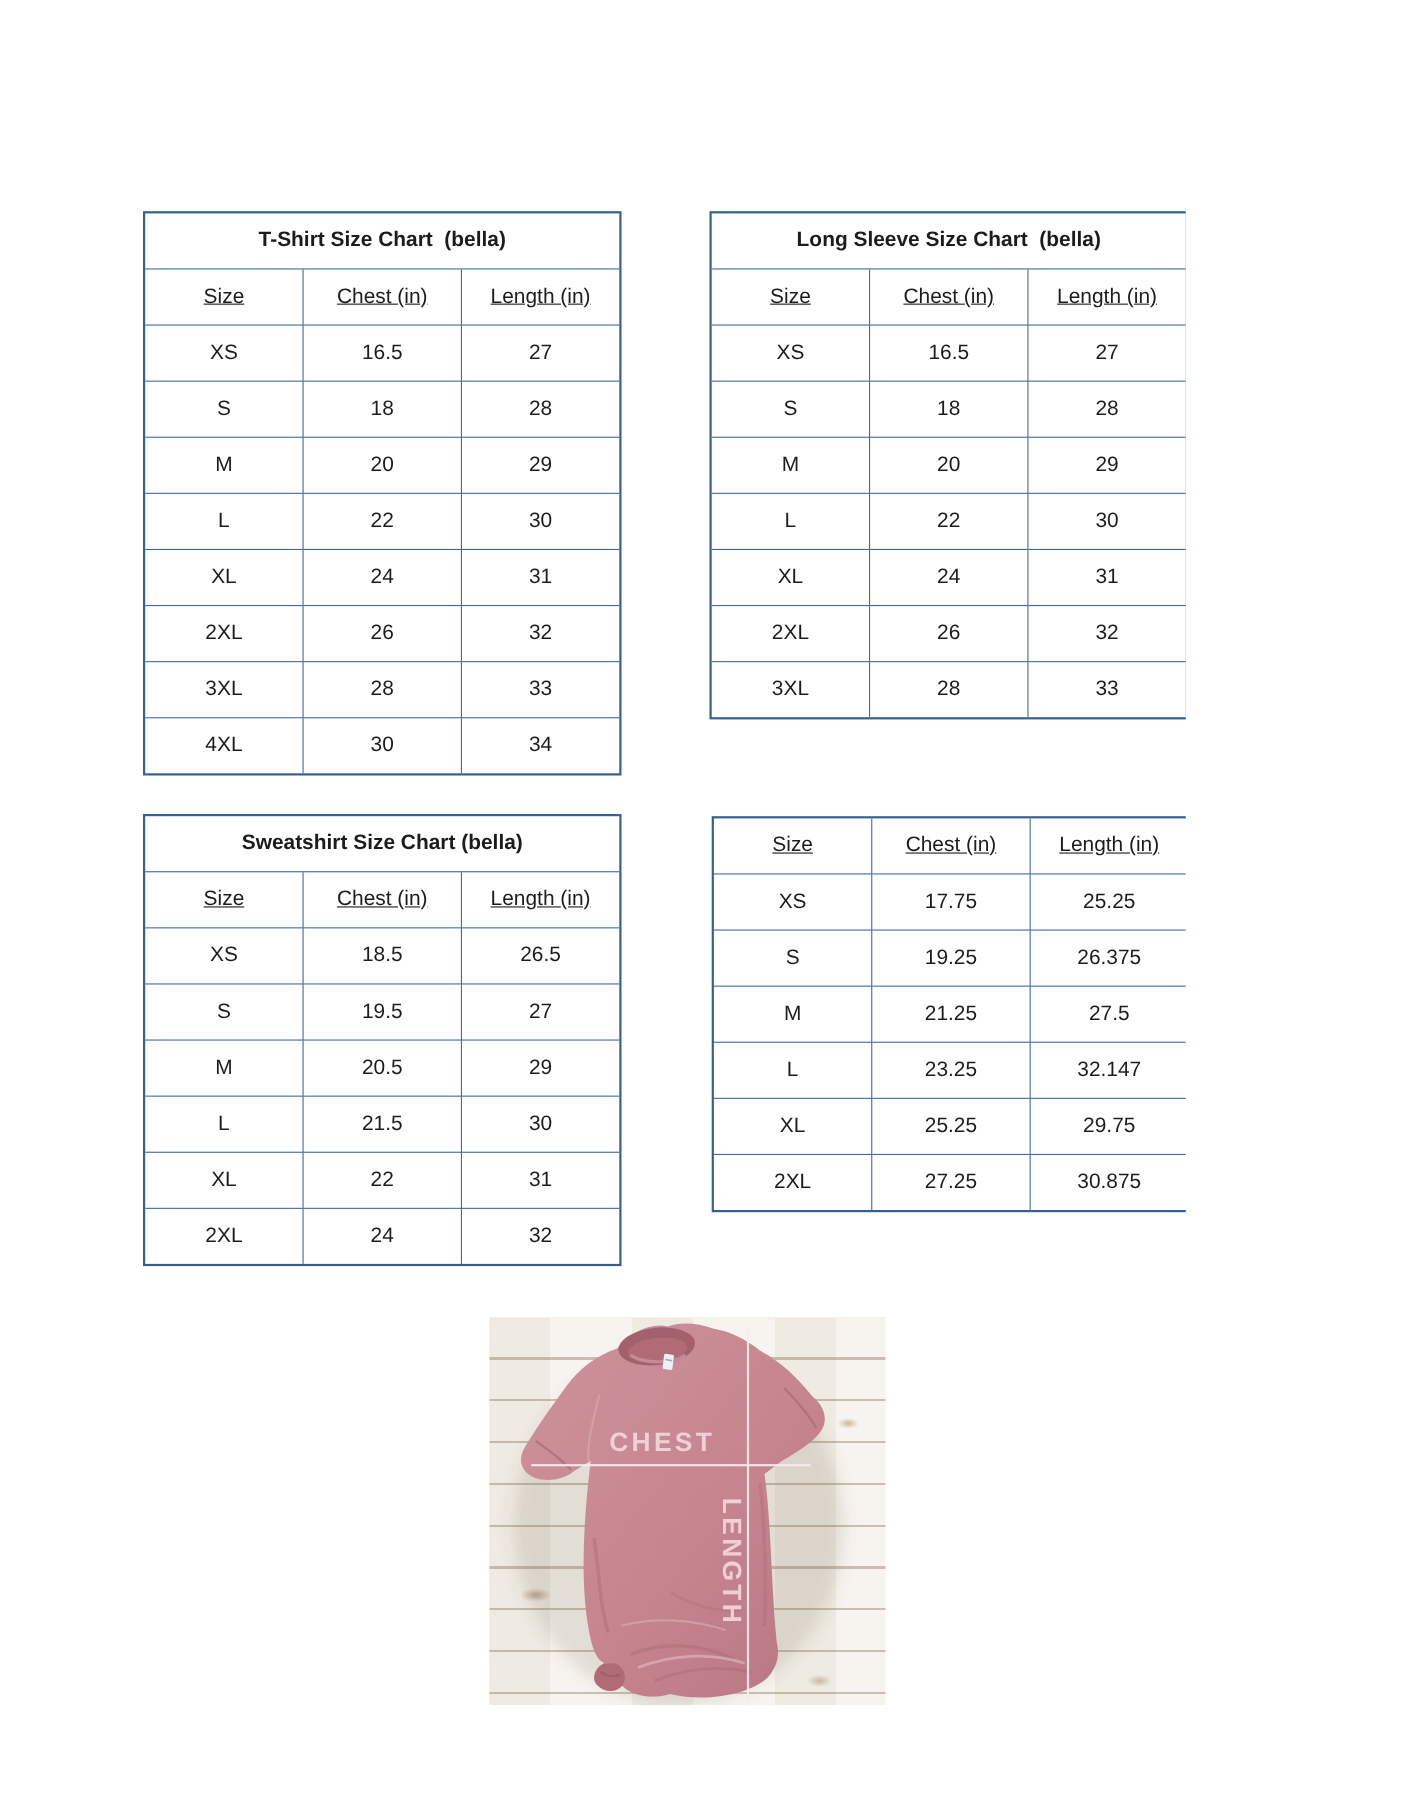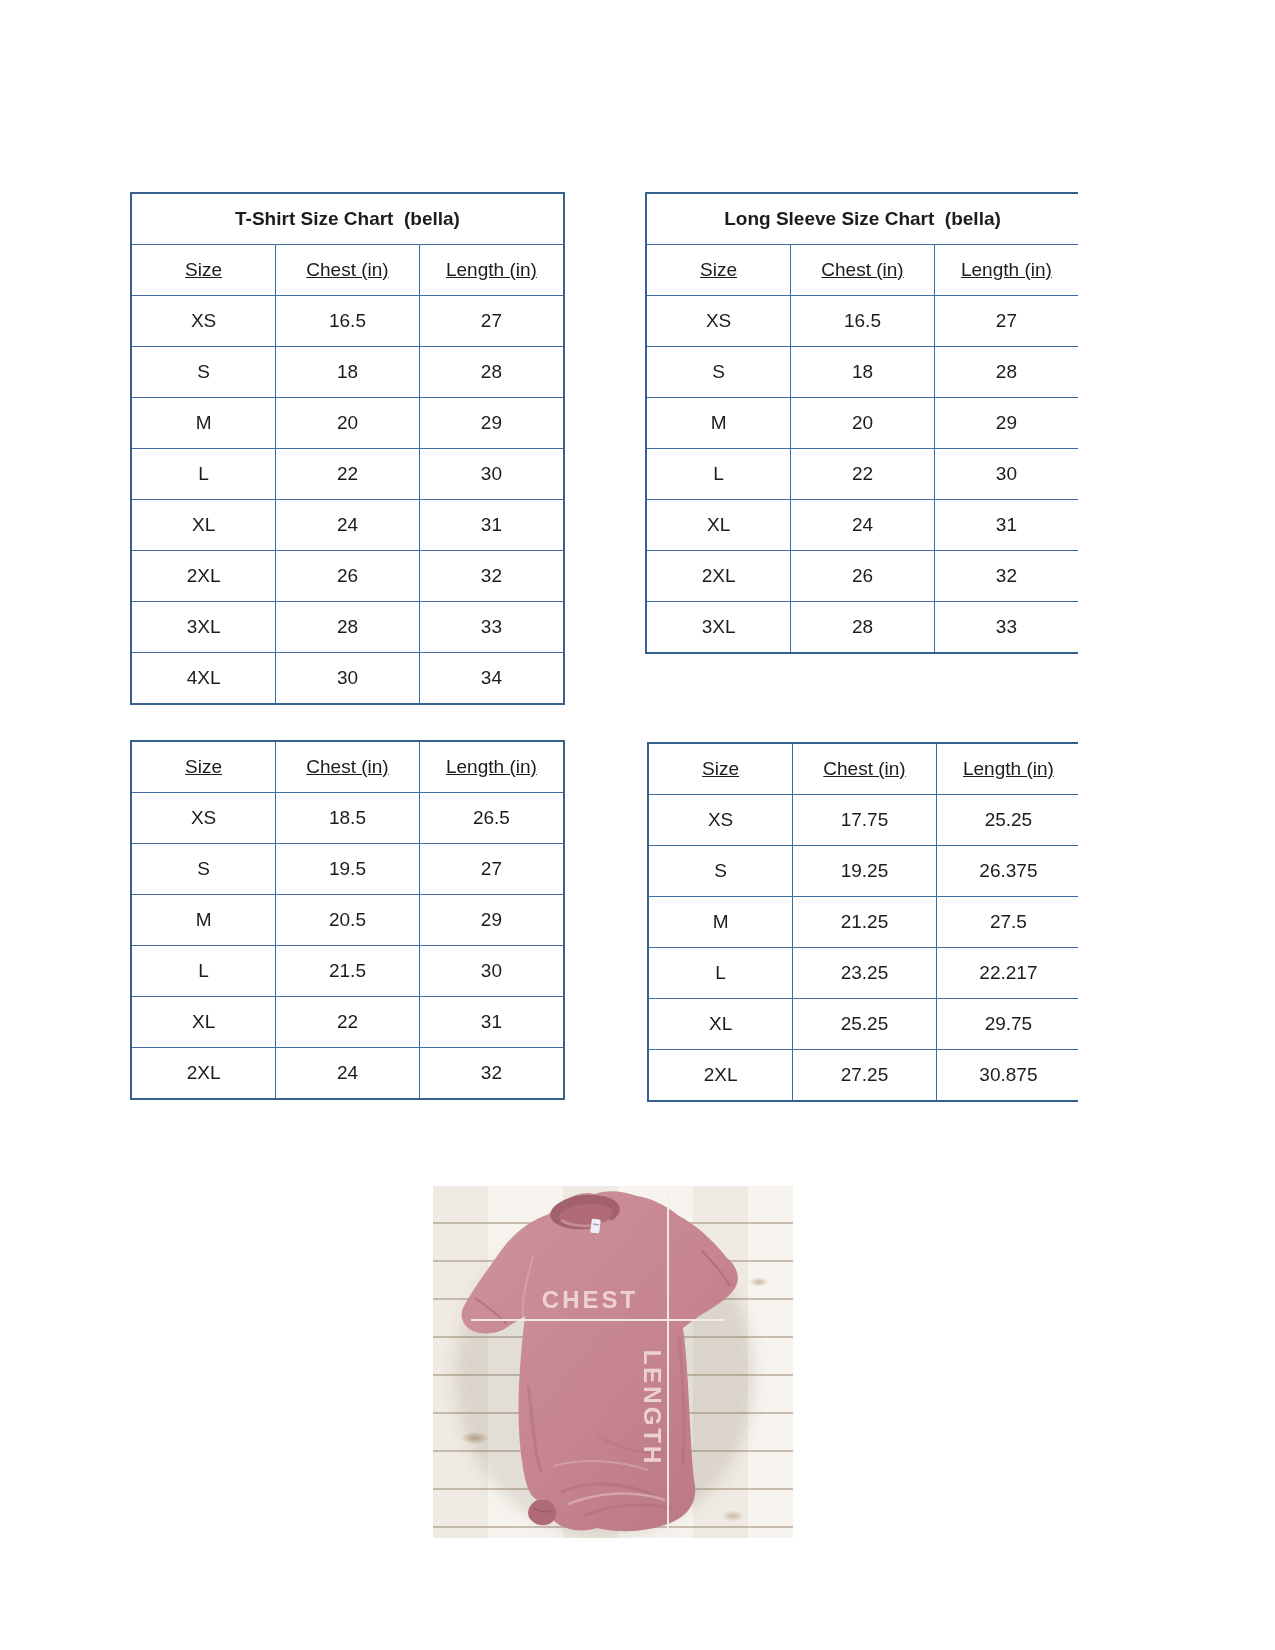--- a/index.html
+++ b/index.html
@@ -33,21 +33,21 @@
     color:var(--text,#1c1c1c);
     padding:0;
   }
   .size-table th:first-child,.size-table td:first-child{border-left:none;}
   .size-table th:last-child,.size-table td:last-child{border-right:none;}
   .size-table thead th{border-top:none;text-decoration:underline;}
   .size-table tbody tr:last-child td{border-bottom:none;}
 
   
   .photo{
-    position:absolute;left:433px;top:1186px;width:360px;height:352px;margin:0;
+    position:absolute;left:433px;top:1186px;width:360px;height:352px;margin:12px;
     overflow:hidden;
     background:
       radial-gradient(ellipse 20px 9px at 42px 252px, rgba(146,110,70,.55), rgba(146,110,70,0) 70%),
       radial-gradient(ellipse 14px 7px at 326px 96px, rgba(146,110,70,.45), rgba(146,110,70,0) 70%),
       radial-gradient(ellipse 16px 8px at 300px 330px, rgba(146,110,70,.4), rgba(146,110,70,0) 70%),
       repeating-linear-gradient(180deg, rgba(125,103,76,0) 0 36px, rgba(125,103,76,.38) 36px 38px),
       repeating-linear-gradient(90deg, rgba(166,146,114,.10) 0 55px, rgba(166,146,114,0) 55px 130px),
       var(--wood-bg,#f7f4ef);
   }
   .photo svg{position:absolute;left:0;top:0;}
@@ -166,20 +166,21 @@
           <tr>
             <td>3XL</td>
             <td>28</td>
             <td>33</td>
           </tr>
         </tbody>
       </table>
   </section>
 
   <section class="size-table pos-sweatshirt">
+    <div class="table-title">Sweatshirt Size Chart (bella)</div>
     <table>
         <thead>
           <tr>
             <th>Size</th>
             <th>Chest (in)</th>
             <th>Length (in)</th>
           </tr>
         </thead>
         <tbody>
           <tr>
@@ -237,21 +238,21 @@
             <td>26.375</td>
           </tr>
           <tr>
             <td>M</td>
             <td>21.25</td>
             <td>27.5</td>
           </tr>
           <tr>
             <td>L</td>
             <td>23.25</td>
-            <td>22.217</td>
+            <td>32.147</td>
           </tr>
           <tr>
             <td>XL</td>
             <td>25.25</td>
             <td>29.75</td>
           </tr>
           <tr>
             <td>2XL</td>
             <td>27.25</td>
             <td>30.875</td>

